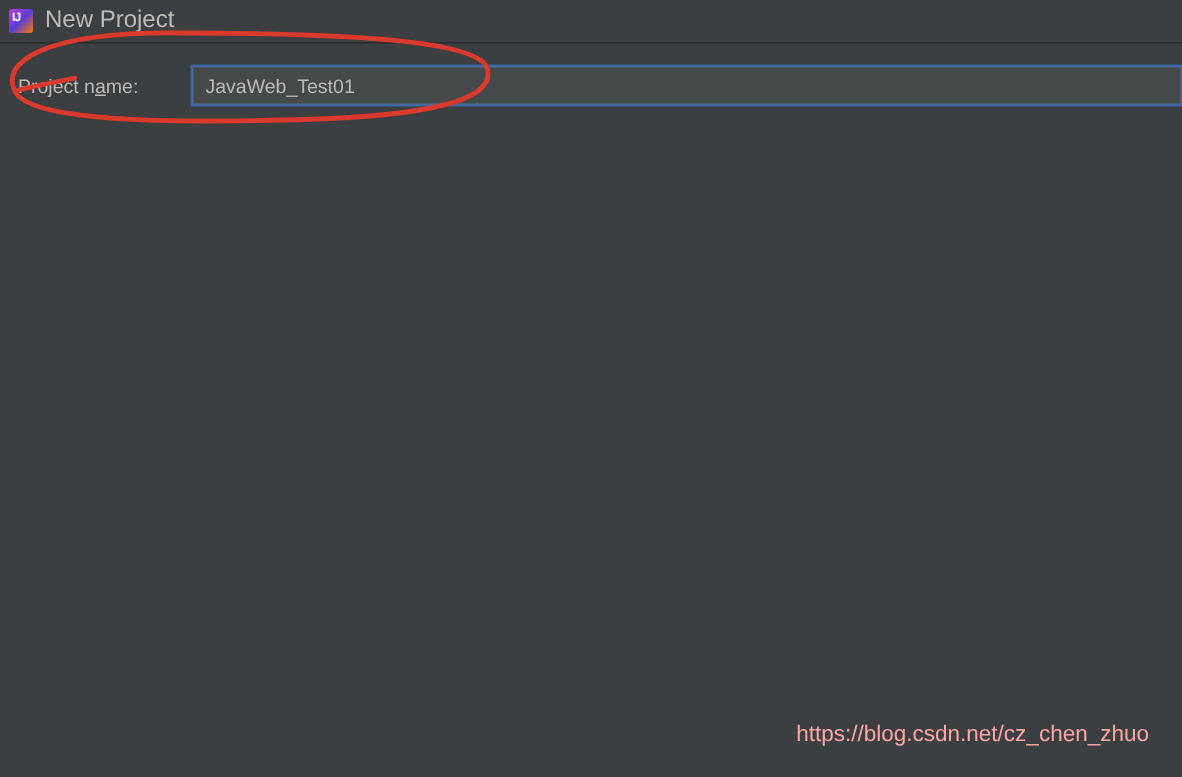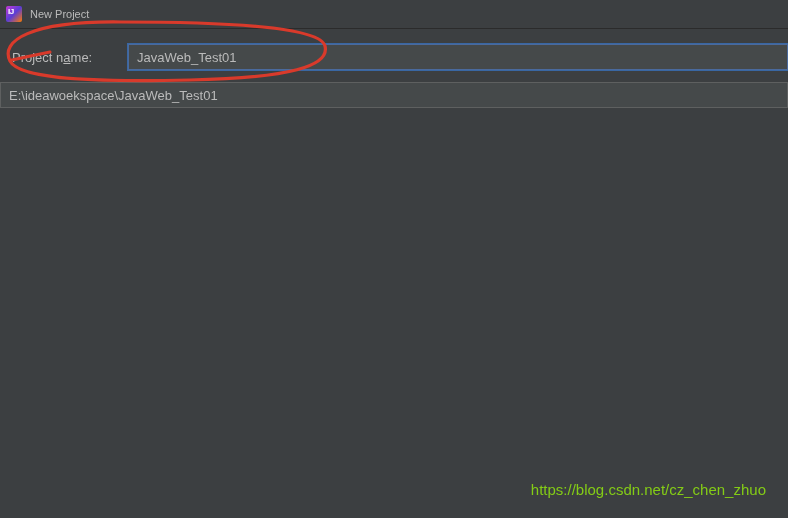--- a/index.html
+++ b/index.html
@@ -31,21 +31,21 @@
   .app-icon::after {
     content: "IJ";
     position: absolute;
     top: 1px;
     left: 2px;
     font-size: 8px;
     font-weight: bold;
     color: #fff;
     letter-spacing: -0.5px;
   }
-  .title-text { color: #bbbbbb; font-size: 11px; }
+  .title-text { color: #bbbbbb; font-size: 16px; }
   .divider {
     height: 1px;
     background: #2b2b2b;
     width: 100%;
   }
   .form-area {
     padding: 14px 0 0 0;
   }
   .form-row {
     display: flex;
@@ -79,21 +79,21 @@
   .text-input.focused {
     border: 1px solid #4a6a9d;
     box-shadow: 0 0 0 1px #3967a3;
     background: #45494a;
     color: #bbbbbb;
   }
   .watermark {
     position: absolute;
     right: 22px;
     bottom: 20px;
-    color: #84cc16;
+    color: #fca5a5;
     font-size: 15px;
     font-family: Arial, sans-serif;
   }
   
   .annotation {
     position: absolute;
     top: 16px;
     left: -10px;
     width: 345px;
     height: 70px;
@@ -115,23 +115,20 @@
   <div class="form-row">
     <div class="form-label">
       <span>Project n</span><span class="mnemonic">a</span><span>me:</span>
     </div>
     <div class="input-wrap">
       <input type="text" class="text-input focused" value="JavaWeb_Test01" style="">
     </div>
   </div>
 
   <div class="form-row">
-    <div class="input-wrap">
-      <input type="text" class="text-input" value="E:\ideawoekspace\JavaWeb_Test01" style="">
-    </div>
   </div>
 
 </div>
 
 <svg class="annotation" viewBox="0 0 345 70">
   <path d="M 20 45
            C 10 25, 40 5, 130 6
            C 230 6, 330 10, 335 30
            C 340 50, 300 62, 200 64
            C 120 66, 30 65, 20 45 Z" fill="none" stroke="#d93a2b" stroke-width="3.2" stroke-linejoin="round"></path>

